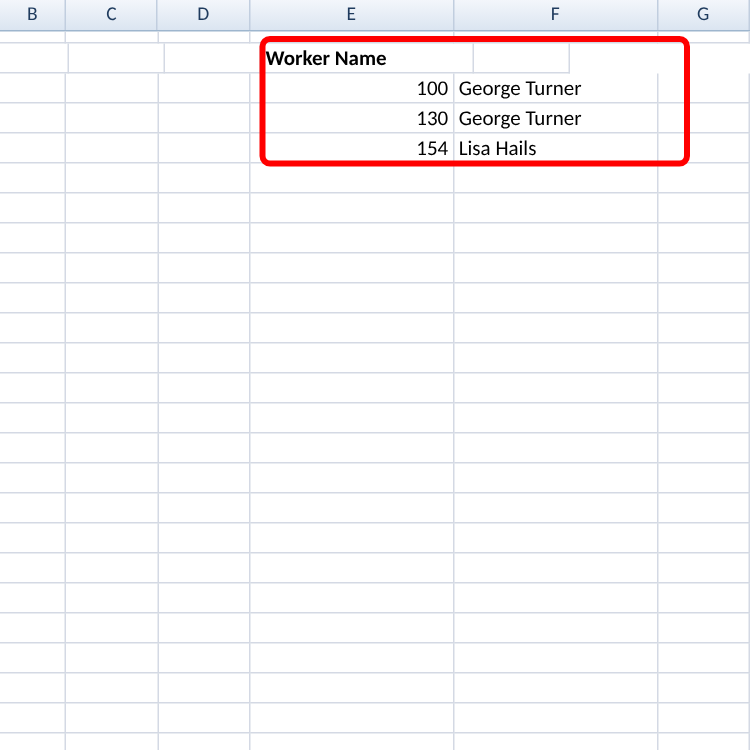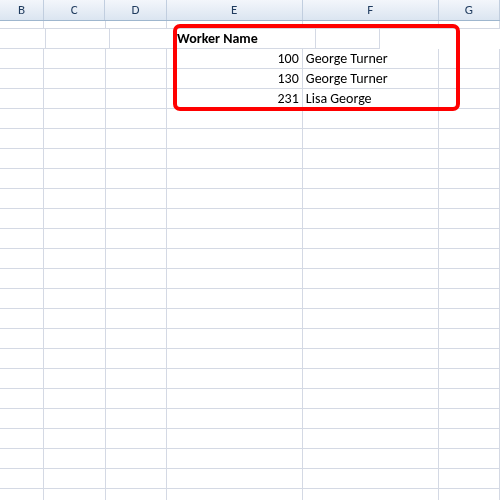--- a/index.html
+++ b/index.html
@@ -107,22 +107,22 @@
       <div class="cell" style="width:64px"></div>
       <div class="cell right" style="width:142px">130</div>
       <div class="cell" style="width:142px">George Turner</div>
       <div class="cell" style="width:64px"></div>
     </div>
 
     <div class="row">
       <div class="cell" style="width:46px"></div>
       <div class="cell" style="width:64px"></div>
       <div class="cell" style="width:64px"></div>
-      <div class="cell right" style="width:142px">231</div>
-      <div class="cell" style="width:142px">Lisa George</div>
+      <div class="cell right" style="width:142px">154</div>
+      <div class="cell" style="width:142px">Lisa Hails</div>
       <div class="cell" style="width:64px"></div>
     </div>
 
     <div class="row">
         <div class="cell" style="width:46px"></div>
         <div class="cell" style="width:64px"></div>
         <div class="cell" style="width:64px"></div>
         <div class="cell" style="width:142px"></div>
         <div class="cell" style="width:142px"></div>
         <div class="cell" style="width:64px"></div>

